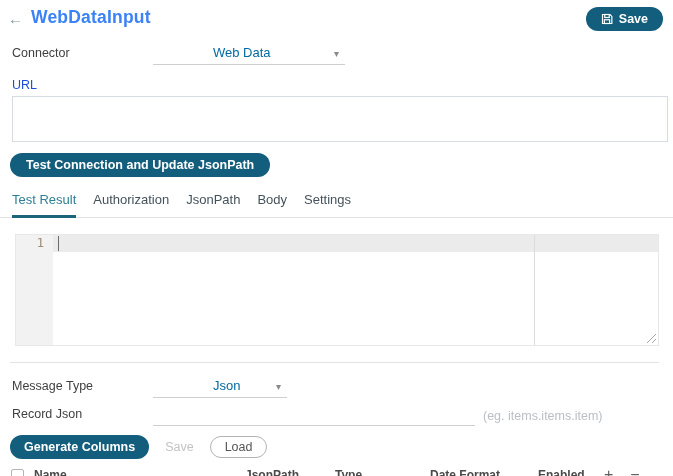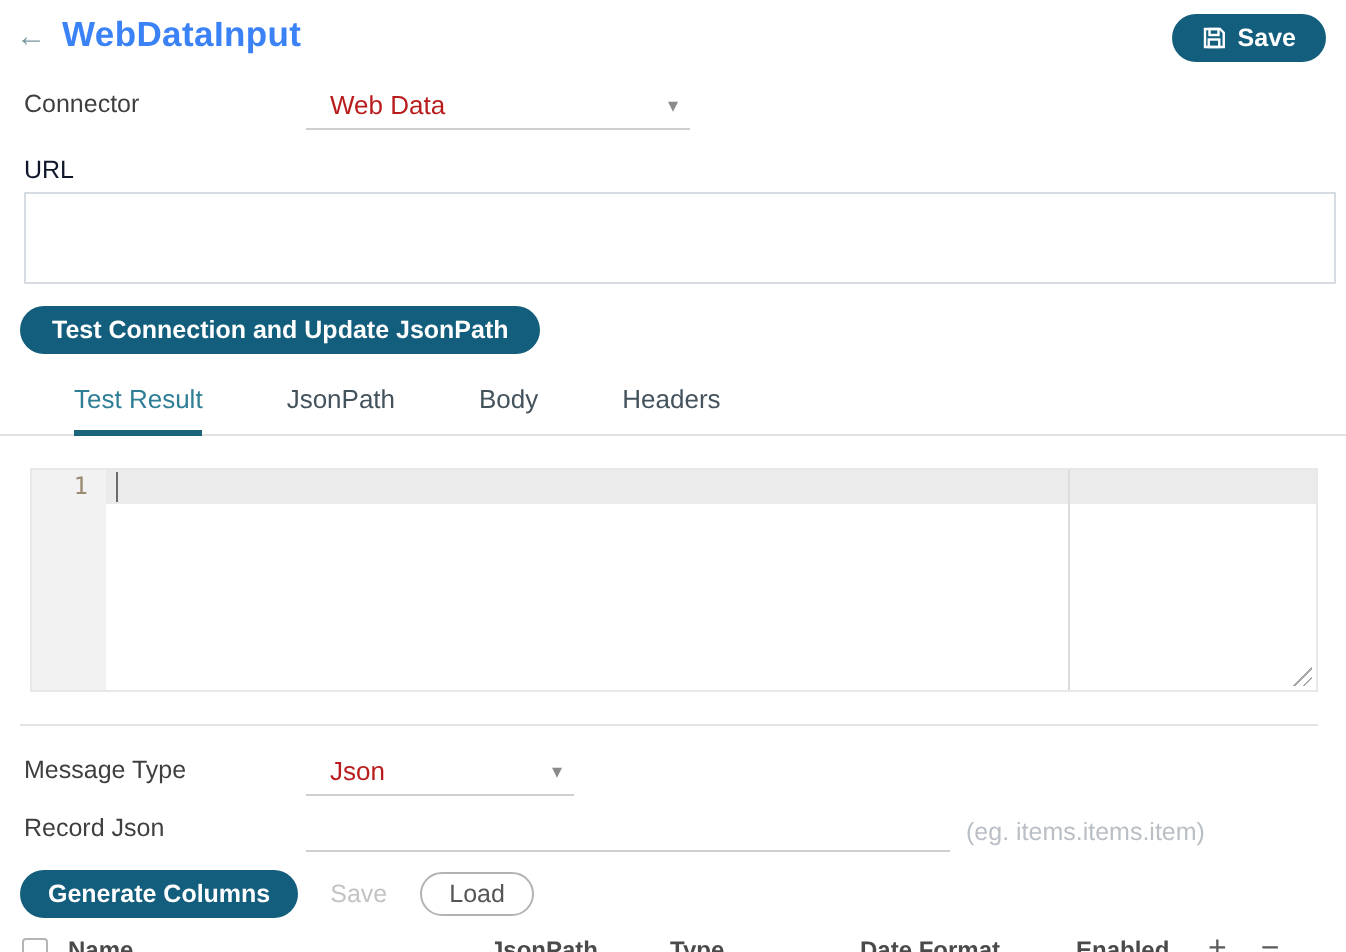--- a/index.html
+++ b/index.html
@@ -12,41 +12,41 @@
   .title-left { display:flex; align-items:center; gap:8px; }
   .back-arrow { font-size:15px; color:#7d97a0; cursor:pointer; line-height:1; padding-top:2px; }
   .page-title { font-size:17.5px; font-weight:700; color:#3b82f6; letter-spacing:.2px; }
   .btn-teal { display:inline-flex; align-items:center; gap:6px; background:#135e7c;
     color:#fff; border:none; border-radius:13px; font-family:inherit;
     font-size:12.5px; font-weight:700; padding:5px 14px; cursor:pointer; }
   .save-btn { padding:5px 15px; }
   .save-icon svg { display:block; }
 
   
-  .form-row { display:flex; align-items:flex-start; padding-left:12px; }
+  .form-row { display:flex; align-items:center; padding-left:12px; }
   .form-label { width:141px; font-size:12.5px; color:#3f3f3f; padding-bottom:5px; }
   .uselect { position:relative; display:flex; align-items:flex-end; justify-content:space-between;
     border-bottom:1px solid #cfcfcf; padding:0 6px 4px 12px; cursor:pointer; }
-  .uselect .val { font-size:13px; color:#b91c1c; }
+  .uselect .val { font-size:13px; color:#0369a1;margin-left:48px; }
   .uselect .caret { font-size:10px; color:#8a8a8a; line-height:1; padding-bottom:1px; }
   .connector-row { margin-top:14px; }
   .connector-row .uselect { width:192px; }
 
   .url-block { padding:0 10px 0 12px; margin-top:13px; }
-  .url-label { font-size:12.5px; color:#0f172a; display:block; margin-bottom:4px; }
+  .url-label { font-size:12.5px; color:#1d4ed8; display:block; margin-bottom:4px; }
   .url-textarea { width:656px; height:46px; border:1px solid #d6dce1; resize:none;
     font-family:inherit; font-size:13px; padding:4px 6px; outline:none; display:block; }
 
   .test-btn { margin:11px 0 0 10px; padding:5px 16px; }
 
   
   .tabs { display:flex; gap:17px; margin-top:11px; padding-left:12px;
     border-bottom:1px solid #e2e2e2; }
   .tab { font-size:13px; color:#44525c; padding:4px 0 8px 0; cursor:pointer;
-    border-bottom:3px solid transparent; margin-bottom:-1px;margin-left:25px; }
+    border-bottom:3px solid transparent; margin-bottom:-1px; }
   .tab.active { color:#2e7f95; border-bottom-color:#1a6579; }
 
   
   .editor { position:relative; margin:16px 14px 0 15px; height:112px;
     border:1px solid #e8e8e8; background:#fff; }
   .active-line { position:absolute; left:0; right:0; top:0; height:17px; background:#ebebeb; }
   .gutter { position:absolute; left:0; top:0; bottom:0; width:37px; background:#f2f2f2; }
   .line-number { display:block; text-align:right; padding-right:9px;
     font-family:"DejaVu Sans Mono", monospace; font-size:12px; color:#9b8b72; line-height:17px; }
   .caret-bar { position:absolute; left:42px; top:1px; width:1px; height:15px; background:#6b6b6b; }
@@ -124,23 +124,24 @@
   <label class="url-label">URL</label>
   <textarea class="url-textarea" spellcheck="false" style=""></textarea>
 </div>
 
 
 <button class="btn-teal test-btn">Test Connection and Update JsonPath</button>
 
 
 <div class="tabs">
   <div class="tab active">Test Result</div>
+  <div class="tab">Authorization</div>
   <div class="tab">JsonPath</div>
   <div class="tab">Body</div>
-  <div class="tab">Headers</div>
+  <div class="tab">Settings</div>
 </div>
 
 
 <div class="editor">
   <div class="active-line"></div>
   <div class="gutter">
     <span class="line-number">1</span>
   </div>
   <div class="caret-bar"></div>
   <div class="v-divider"></div>

